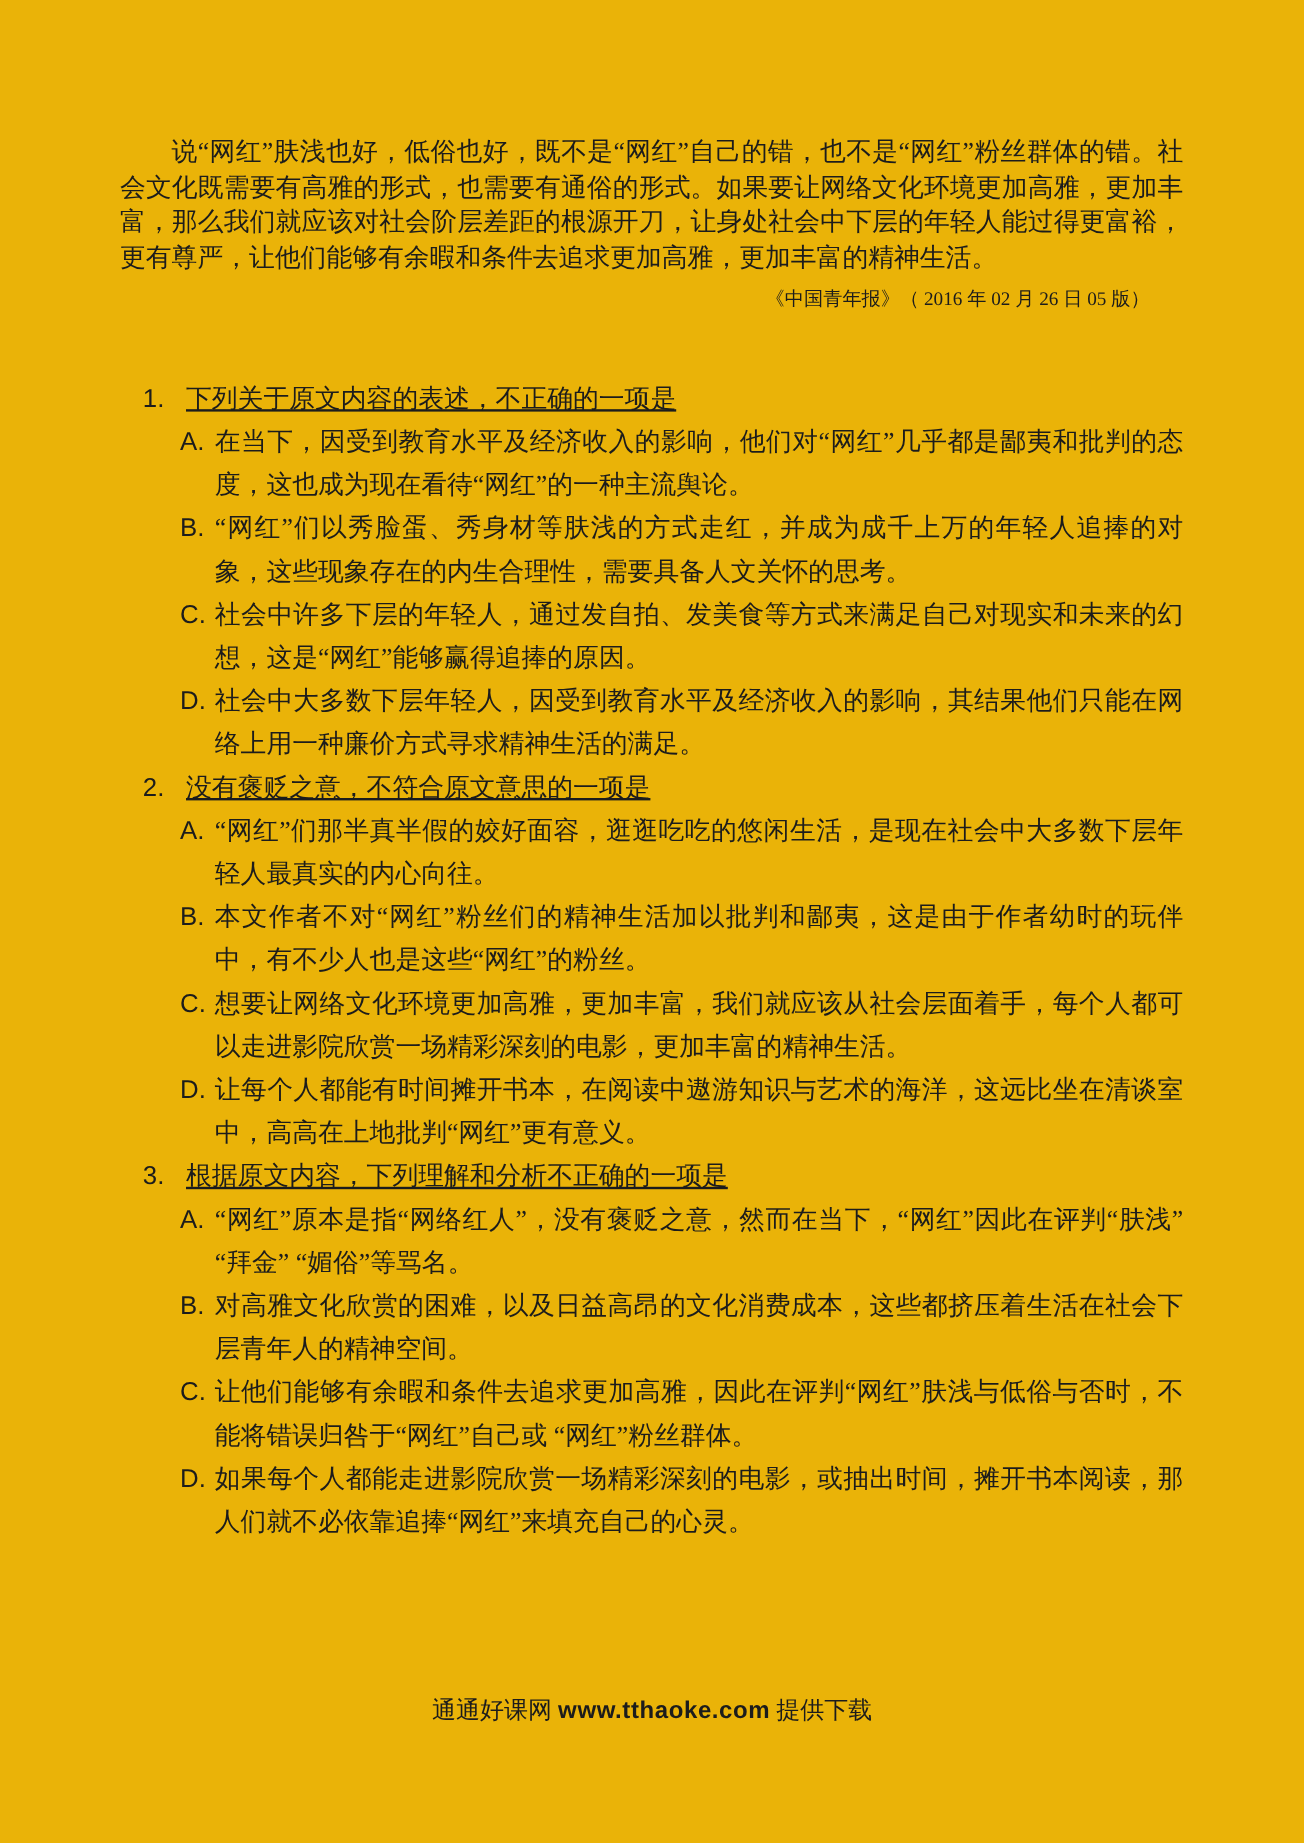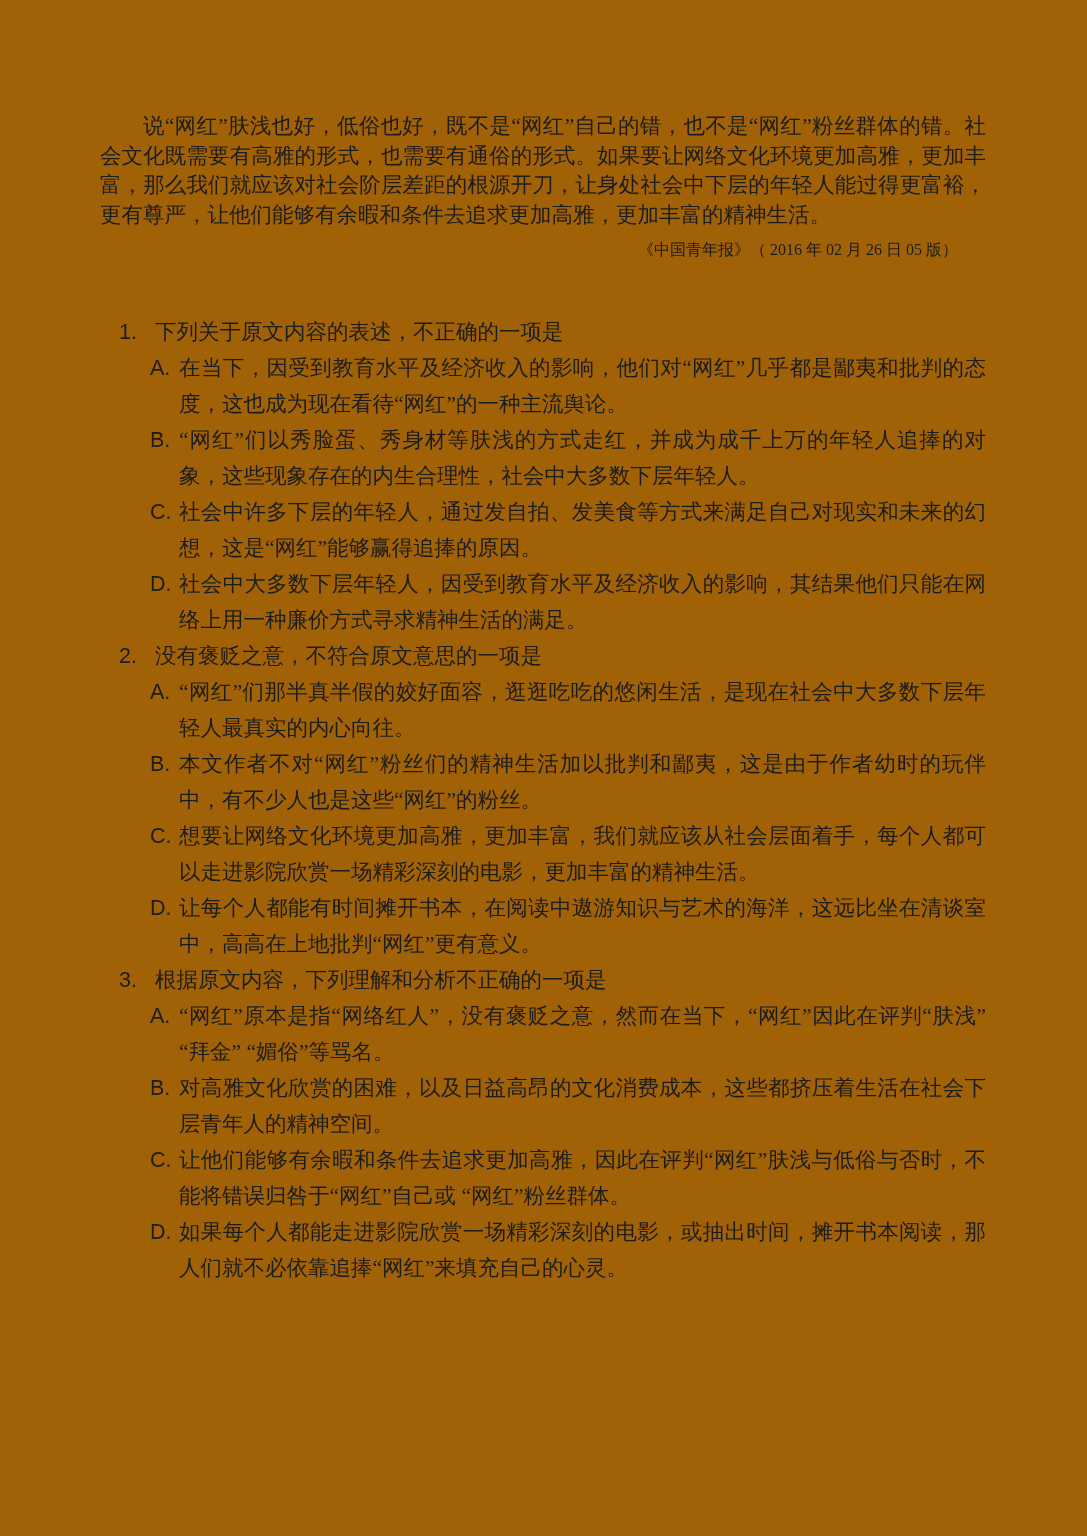--- a/index.html
+++ b/index.html
@@ -1,21 +1,21 @@
 <!DOCTYPE html>
 <html><head>
 <meta charset="utf-8">
 <style>
   html, body { margin: 0; padding: 0; background: #e8e8e8; }
   .page {
     position: relative;
     width: 1087px;
     height: 1536px;
     margin: 0 auto;
-    background: #a16207;
+    background: #eab308;
     color: #1c1c1c;
     font-family: "Liberation Serif", serif;
     overflow: hidden;
   }
   .content {
     position: absolute;
     top: 112px;
     left: 100px;
     width: 886px;
   }
@@ -36,21 +36,21 @@
     margin-top: 49px;
     font-size: 21.5px;
     line-height: 36px;
   }
   .stem-row { display: flex; }
   .q-num {
     flex: 0 0 36px;
     padding-left: 19px;
     font-family: "Liberation Sans", sans-serif;
   }
-  .q-stem { flex: 1; }
+  .q-stem { flex: 1; text-decoration: underline; }
   .opt-row { display: flex; padding-left: 50px; }
   .opt-label {
     flex: 0 0 29px;
     font-family: "Liberation Sans", sans-serif;
   }
   .opt-text {
     flex: 1;
     text-align: justify;
   }
   .footer {
@@ -86,21 +86,21 @@
         <div class="stem-row">
           <span class="q-num">1.</span>
           <span class="q-stem">下列关于原文内容的表述，不正确的一项是</span>
         </div>
         <div class="opt-row">
           <span class="opt-label">A.</span>
           <span class="opt-text">在当下，因受到教育水平及经济收入的影响，他们对“网红”几乎都是鄙夷和批判的态度，这也成为现在看待“网红”的一种主流舆论。</span>
         </div>
         <div class="opt-row">
           <span class="opt-label">B.</span>
-          <span class="opt-text">“网红”们以秀脸蛋、秀身材等肤浅的方式走红，并成为成千上万的年轻人追捧的对象，这些现象存在的内生合理性，社会中大多数下层年轻人。</span>
+          <span class="opt-text">“网红”们以秀脸蛋、秀身材等肤浅的方式走红，并成为成千上万的年轻人追捧的对象，这些现象存在的内生合理性，需要具备人文关怀的思考。</span>
         </div>
         <div class="opt-row">
           <span class="opt-label">C.</span>
           <span class="opt-text">社会中许多下层的年轻人，通过发自拍、发美食等方式来满足自己对现实和未来的幻想，这是“网红”能够赢得追捧的原因。</span>
         </div>
         <div class="opt-row">
           <span class="opt-label">D.</span>
           <span class="opt-text">社会中大多数下层年轻人，因受到教育水平及经济收入的影响，其结果他们只能在网络上用一种廉价方式寻求精神生活的满足。</span>
         </div>
       </div>
@@ -147,13 +147,18 @@
         </div>
         <div class="opt-row">
           <span class="opt-label">D.</span>
           <span class="opt-text">如果每个人都能走进影院欣赏一场精彩深刻的电影，或抽出时间，摊开书本阅读，那人们就不必依靠追捧“网红”来填充自己的心灵。</span>
         </div>
       </div>
 
     </div>
   </div>
 
+  <div class="footer">
+    <span>通通好课网</span>
+    <span class="url">www.tthaoke.com</span>
+    <span>提供下载</span>
+  </div>
 </div>
 
 </body></html>

